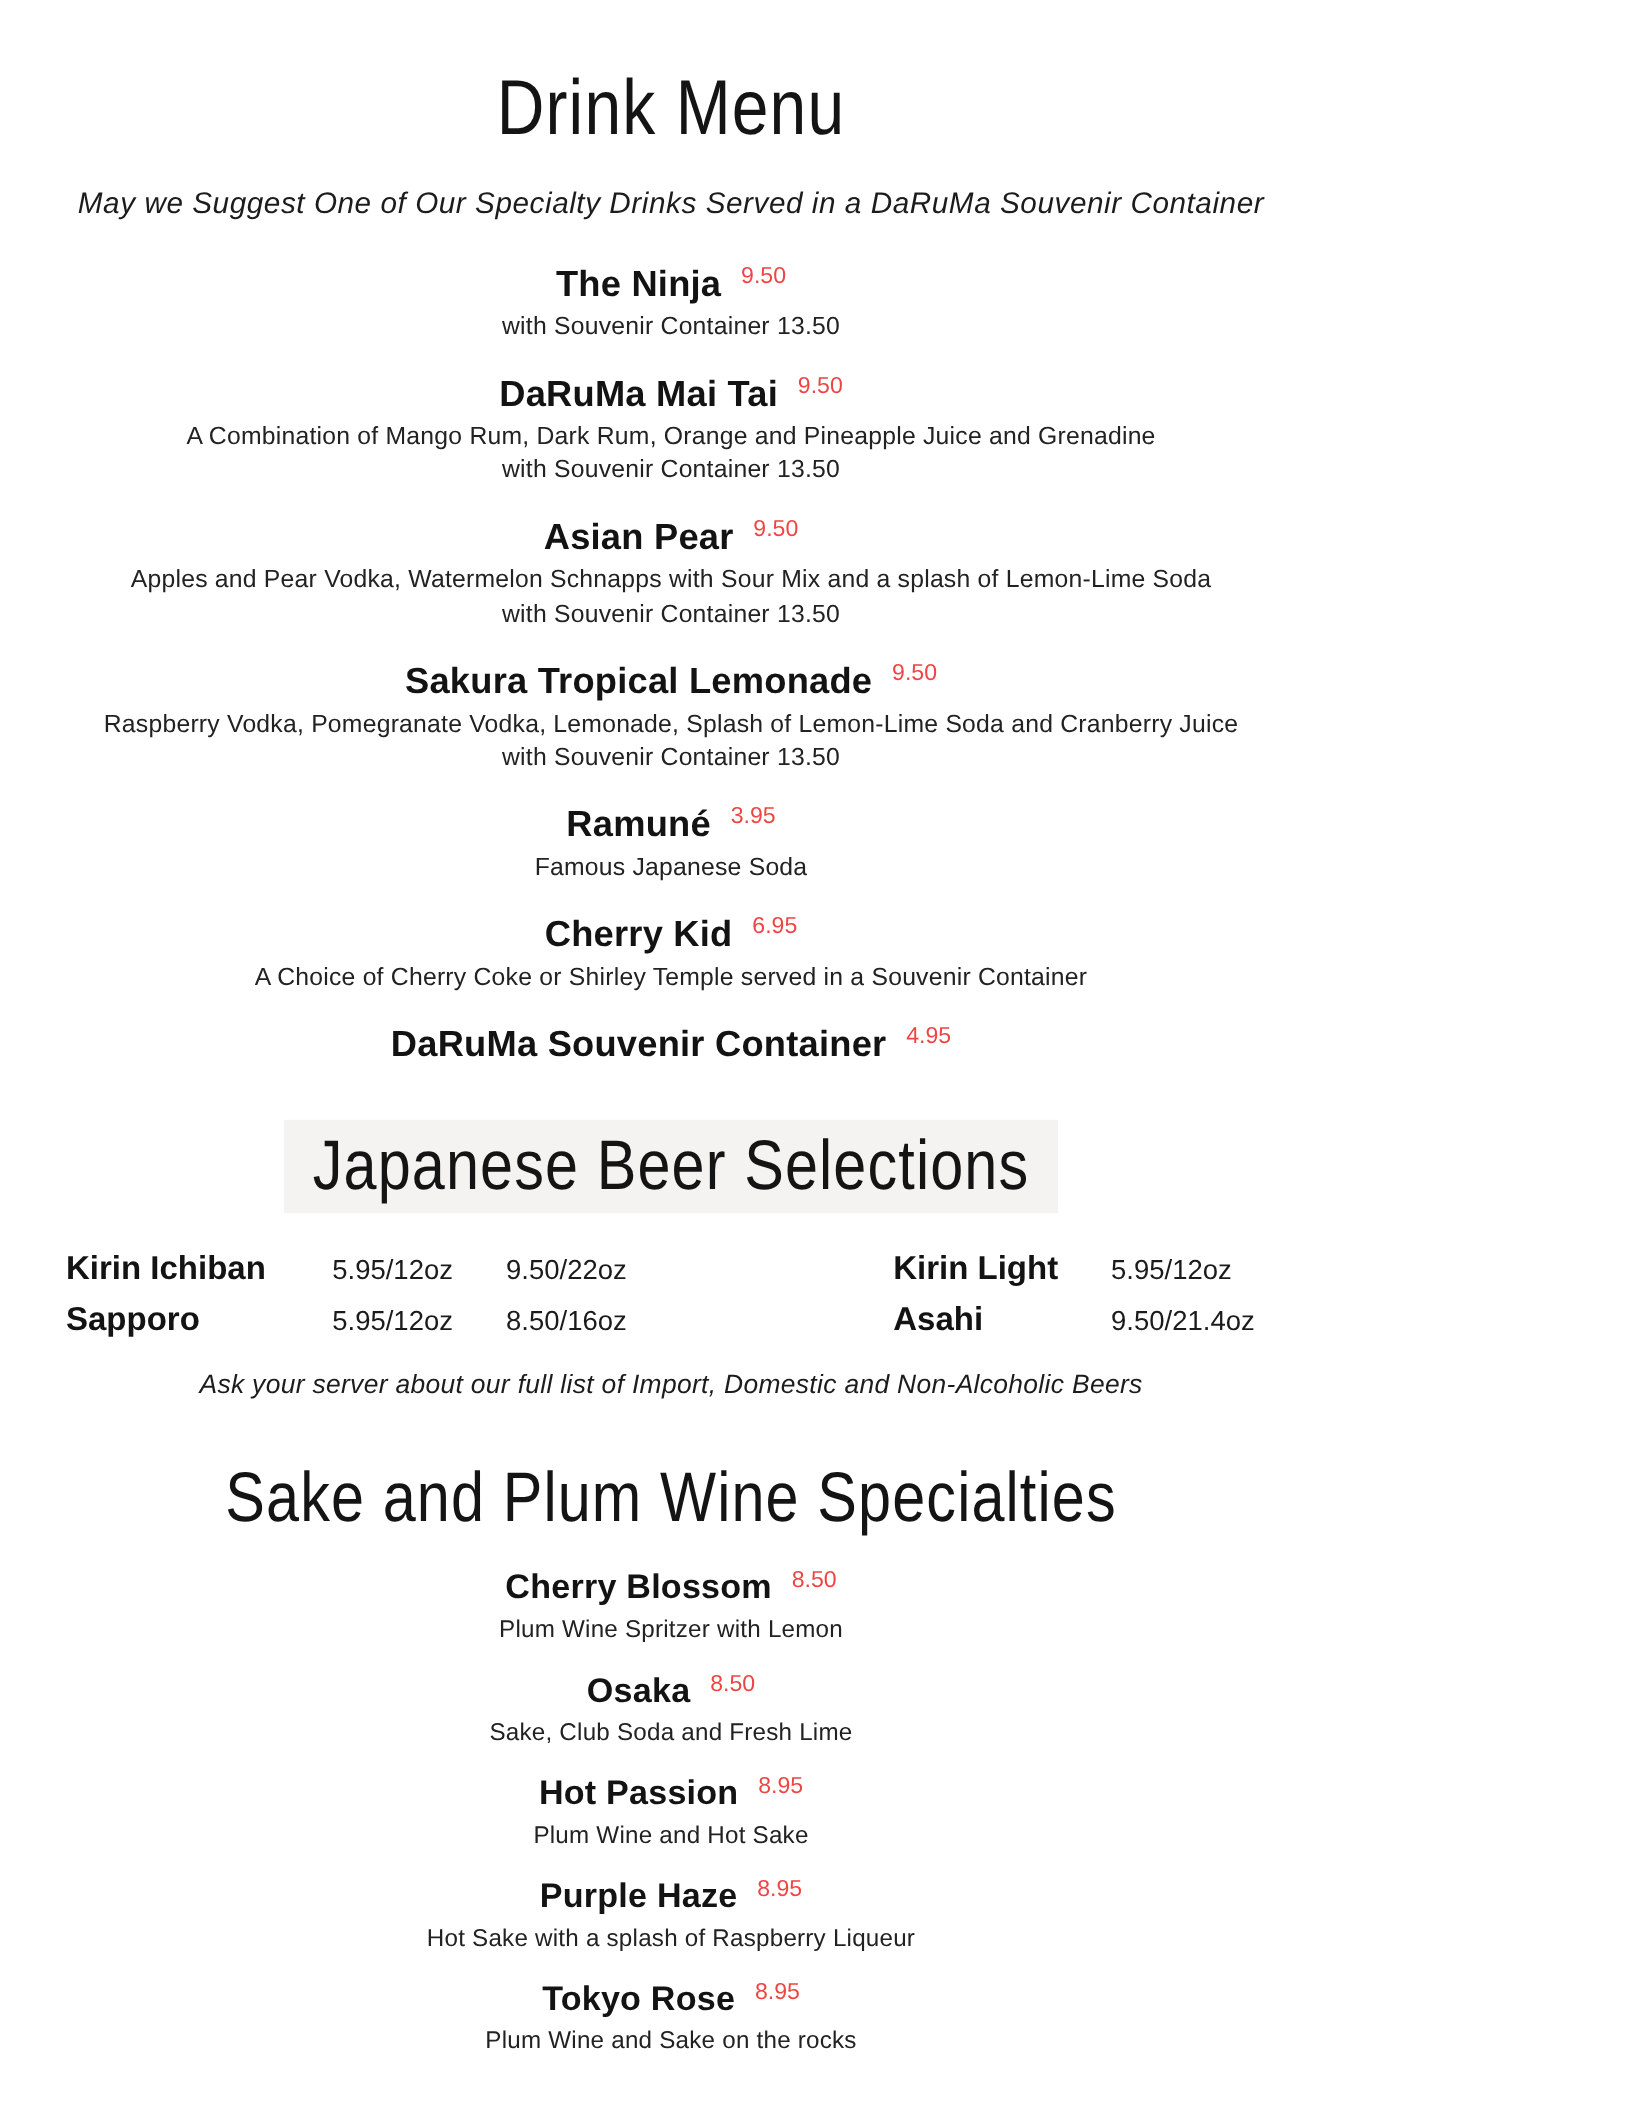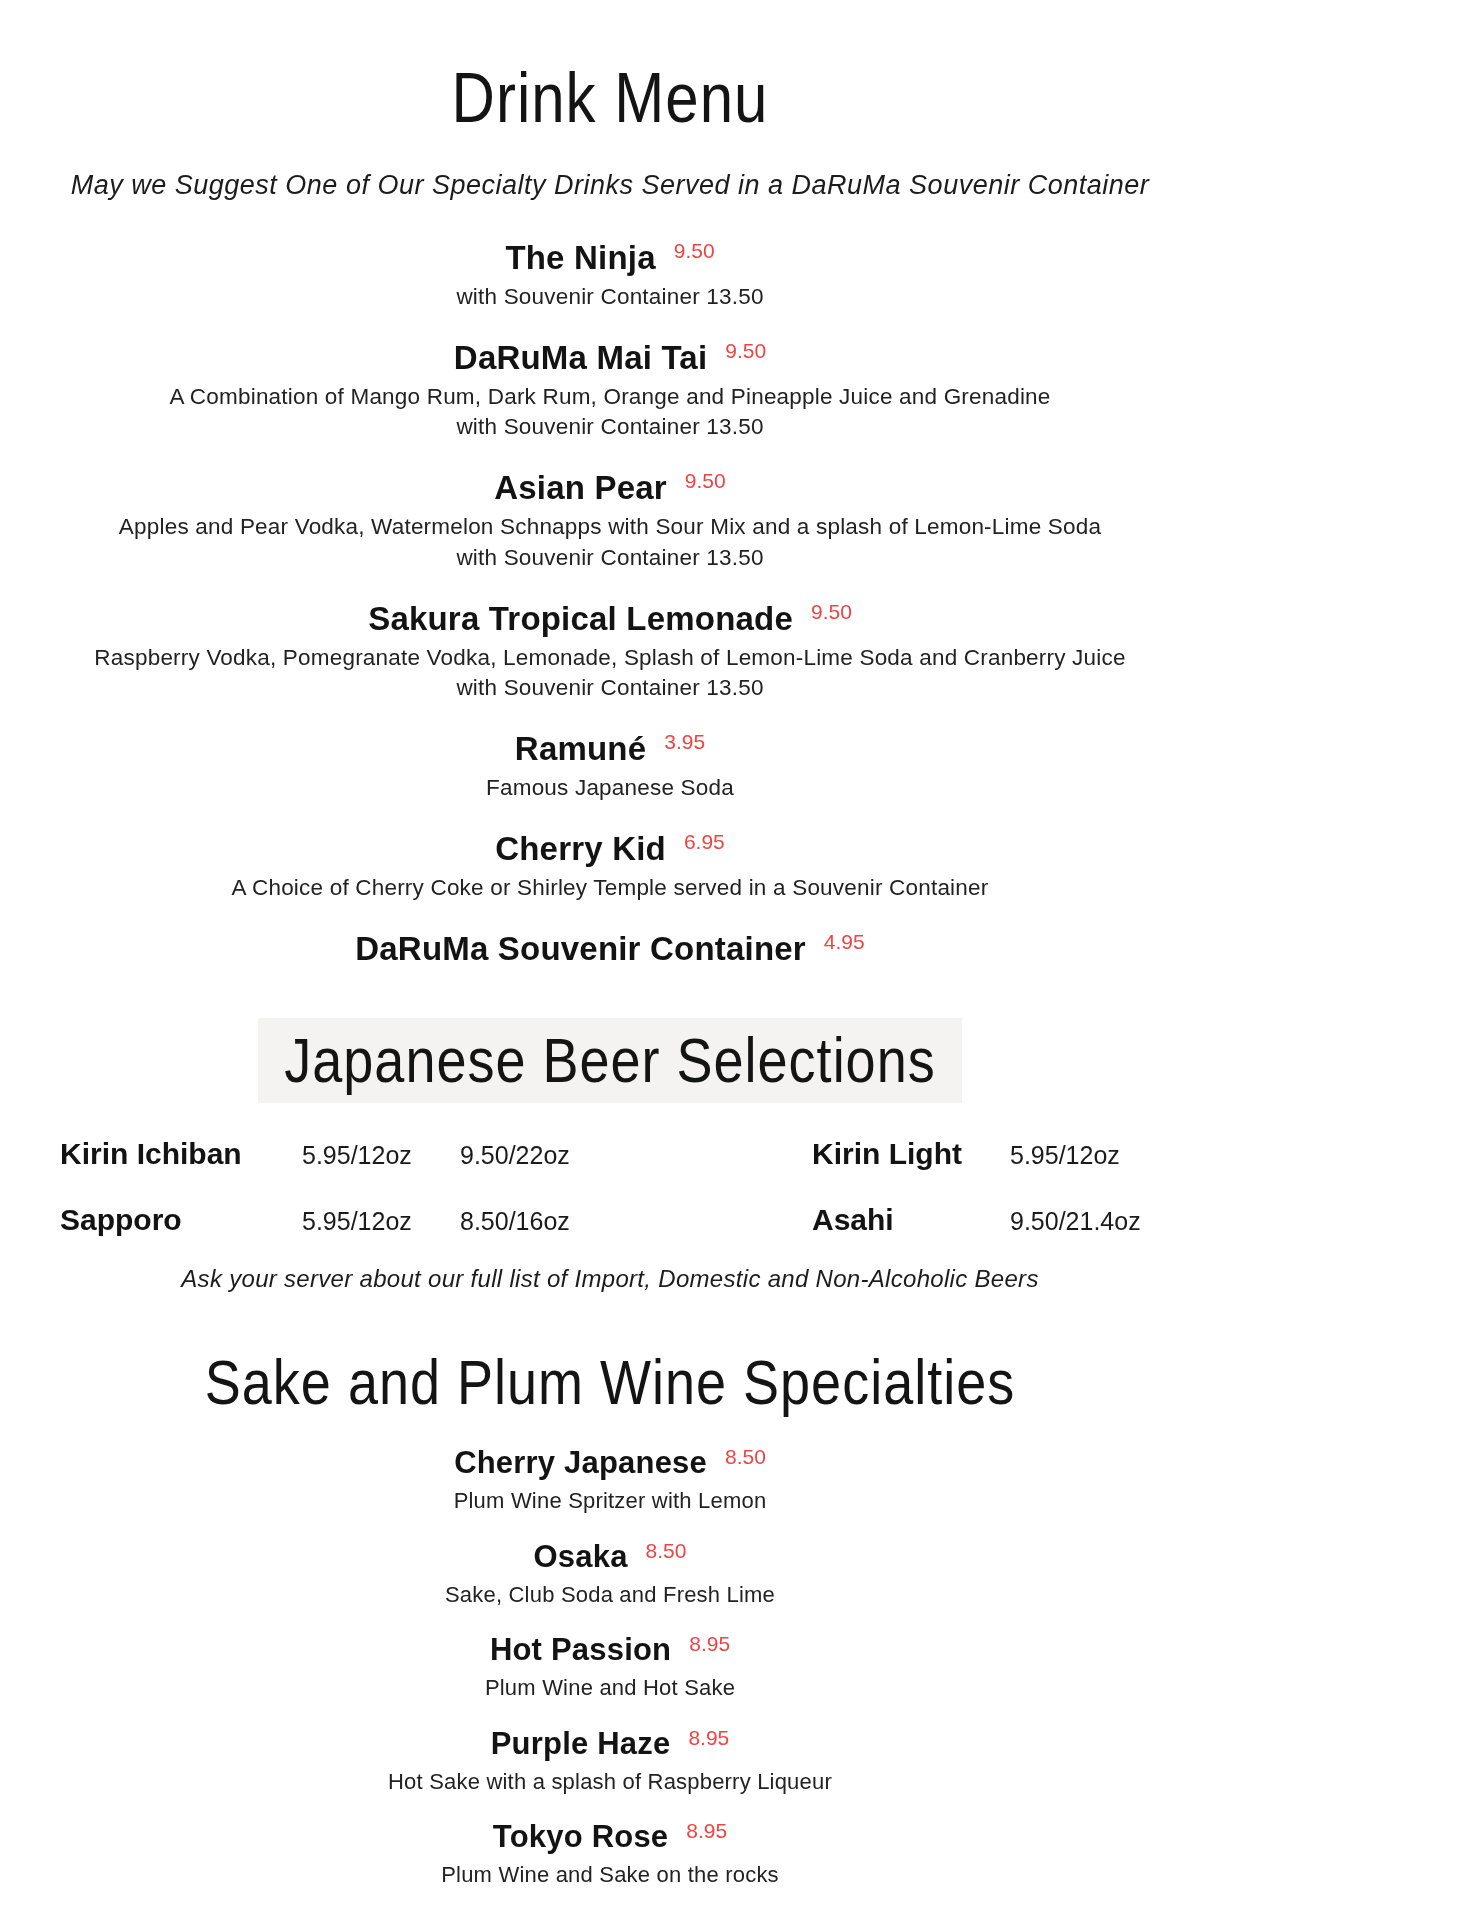--- a/index.html
+++ b/index.html
@@ -76,21 +76,21 @@
   .beer-heading-wrap .deco {
     font-size: 54px;
     background: #f4f3f1;
     padding: 8px 26px 10px;
   }
   .beer-grid {
     width: 1100px;
     margin: 0 auto;
     display: grid;
     grid-template-columns: 242px 158px 352px 198px 1fr;
-    row-gap: 32px;
+    row-gap: 12px;
     align-items: baseline;
     text-align: left;
   }
   .beer-name {
     font-size: 30px;
     font-weight: 700;
     color: #131313;
     white-space: nowrap;
   }
   .beer-price {
@@ -206,21 +206,21 @@
     <div class="beer-note">Ask your server about our full list of Import, Domestic and Non-Alcoholic Beers</div>
   </div>
 
   <div class="sake-section">
     <div class="sake-heading-wrap">
       <span class="deco">Sake and Plum Wine Specialties</span>
     </div>
 
     <div class="drink-item sake-item">
       <div class="item-head">
-        <span class="item-name">Cherry Japanese</span>
+        <span class="item-name">Cherry Blossom</span>
         <span class="item-price">8.50</span>
       </div>
       <div class="item-desc">Plum Wine Spritzer with Lemon</div>
     </div>
 
     <div class="drink-item sake-item">
       <div class="item-head">
         <span class="item-name">Osaka</span>
         <span class="item-price">8.50</span>
       </div>

